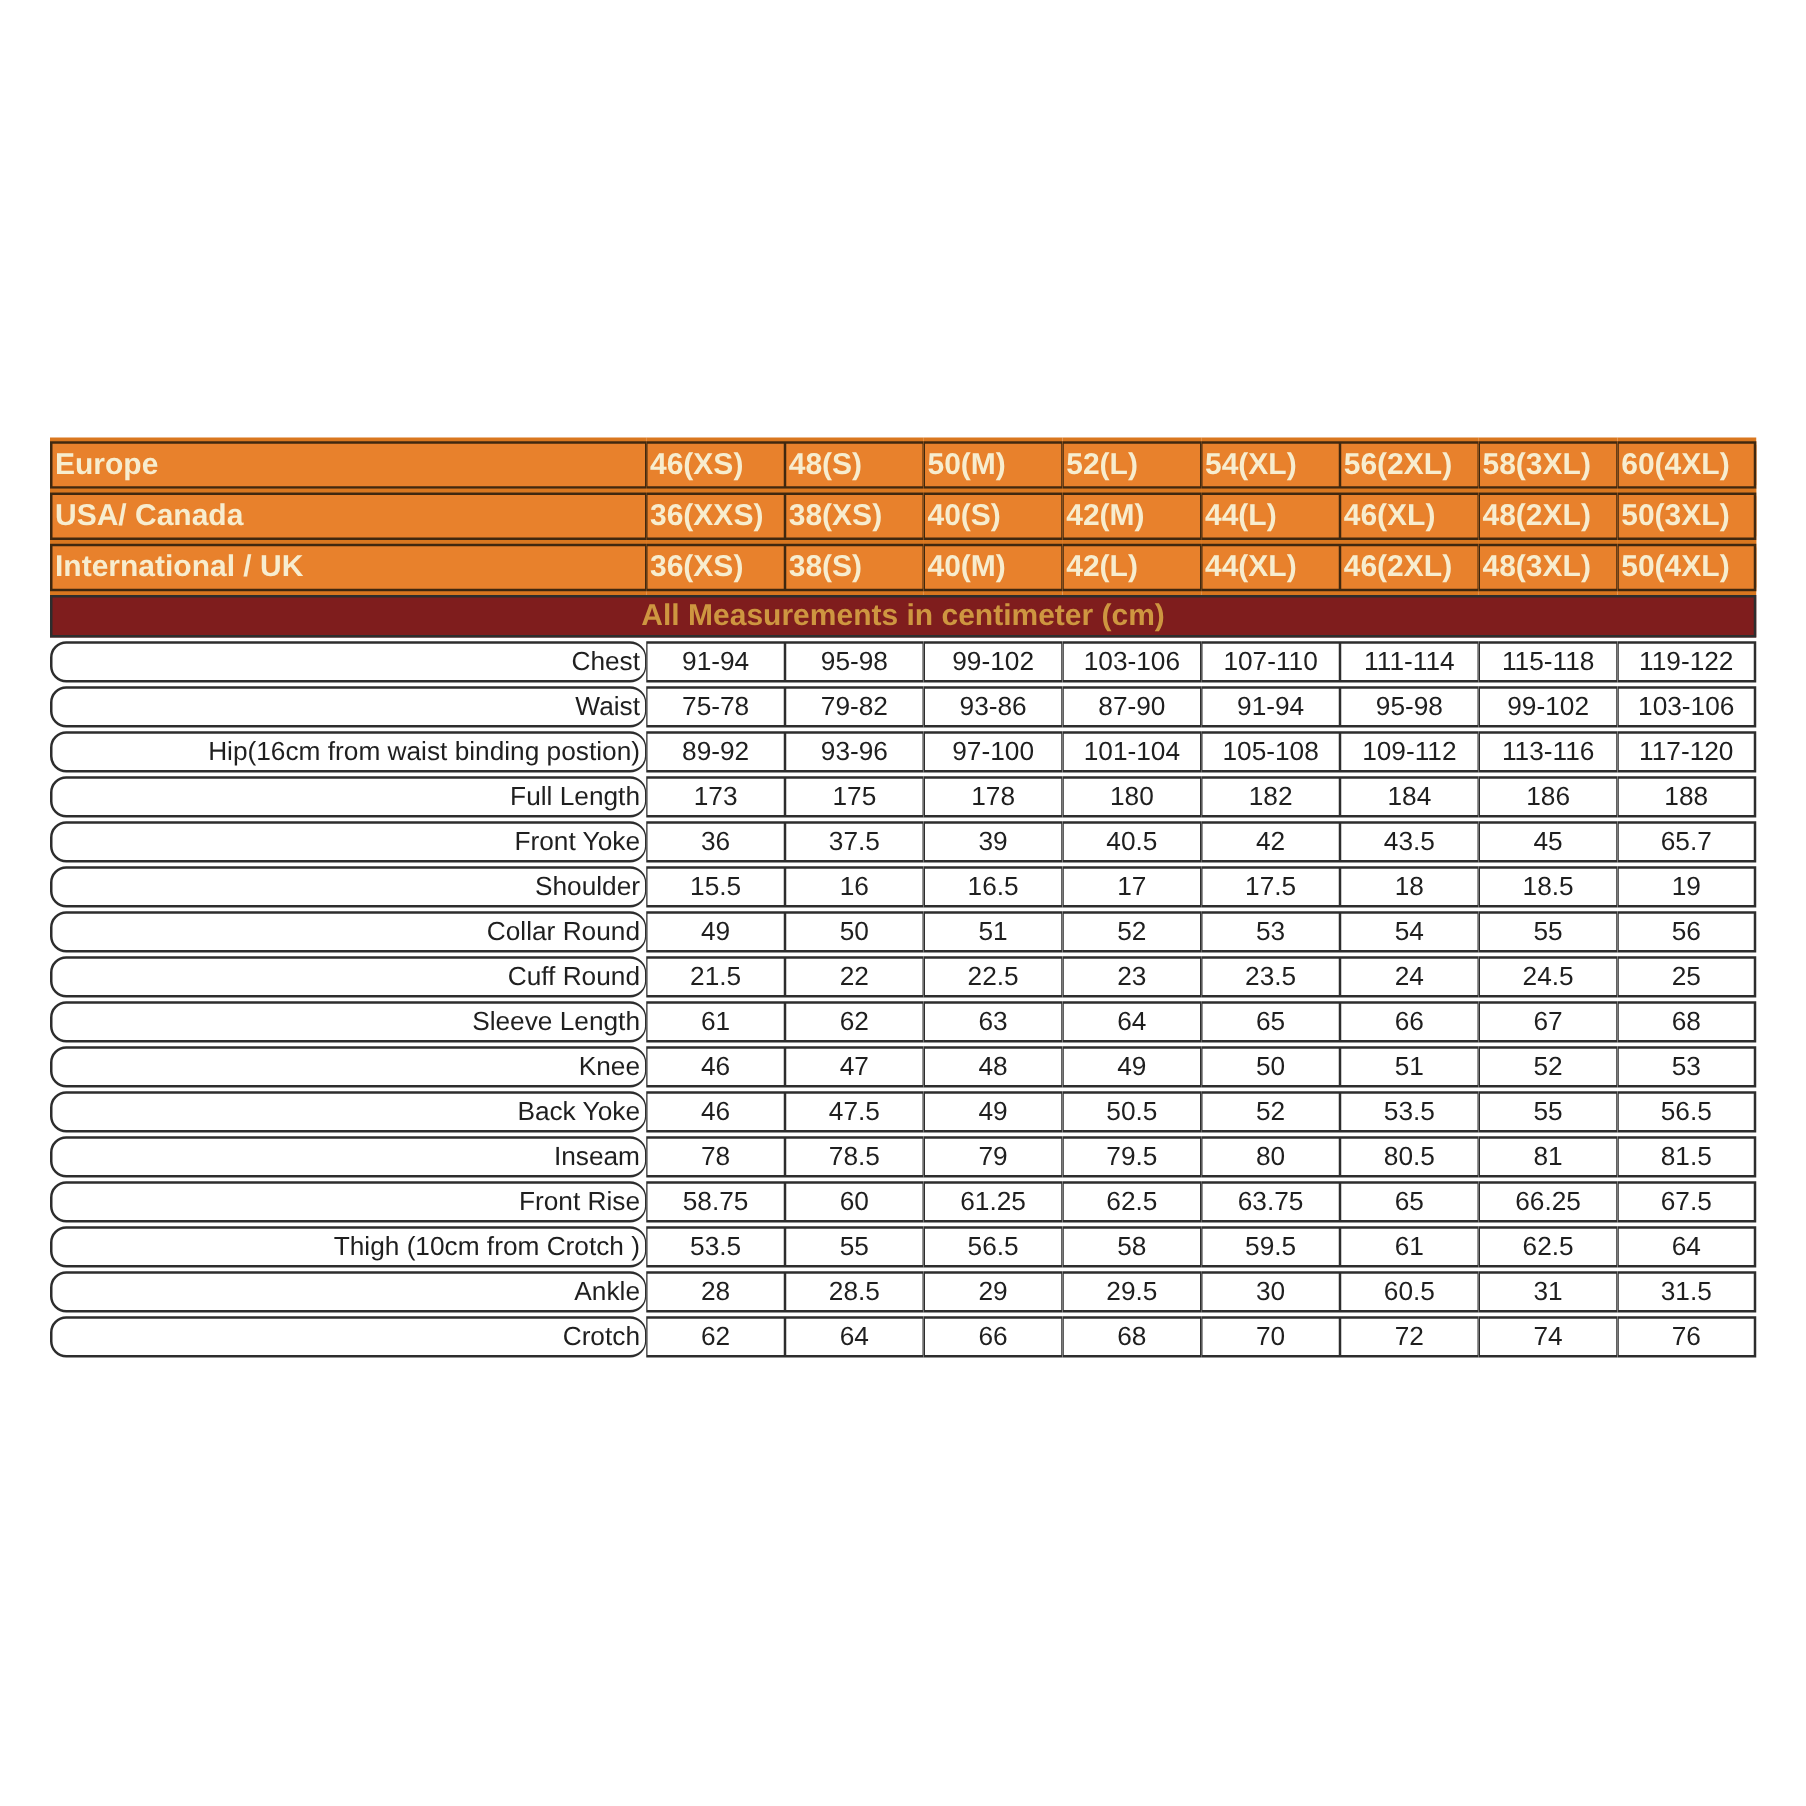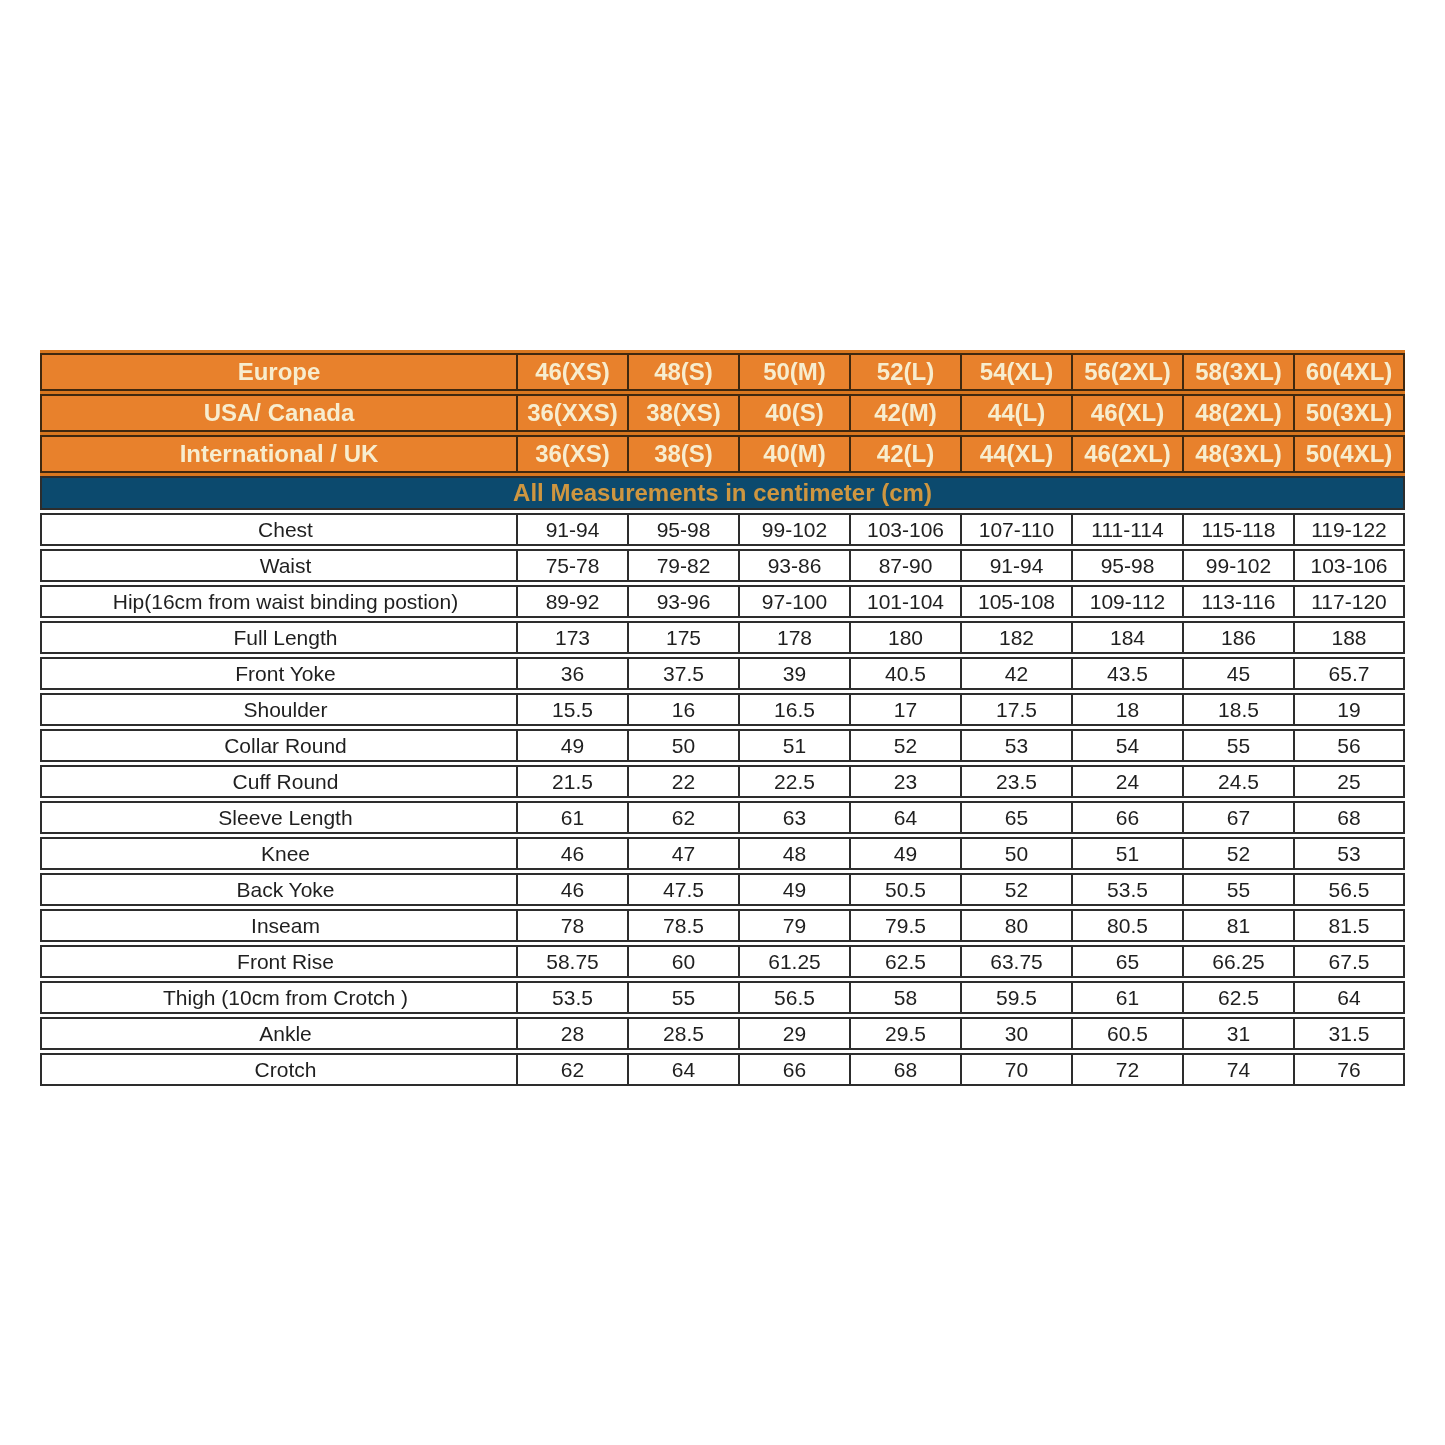--- a/index.html
+++ b/index.html
@@ -28,32 +28,32 @@
   col.label-col { width: 477px; }
 
   
   thead th {
     background: #E8812C;
     color: #F7EDCF;
     font-weight: bold;
     font-size: 24px;
     height: 32px;
     padding: 1px 2px;
-    text-align: center;
+    text-align: left;
     border: 2px solid #40280F;
     border-left-width: 1px;
     border-right-width: 1px;
     box-shadow: 0 -3px 0 #D9771F, 0 3px 0 #D9771F;
     overflow: hidden;
     white-space: nowrap;
   }
 
   
   th.subtitle {
-    background: #0c4a6e;
+    background: #7f1d1d;
     color: #CE9640;
     font-weight: bold;
     font-size: 24px;
     height: 26px;
     padding: 1px 4px;
     text-align: center;
     border: 2px solid #2D2D2D;
     box-shadow: none;
   }
 
@@ -65,22 +65,23 @@
     height: 27px;
     padding: 1px 4px;
     text-align: center;
     border: 2px solid #2D2D2D;
     border-left-width: 1px;
     border-right-width: 1px;
     overflow: hidden;
     white-space: nowrap;
   }
   tbody td.rlabel {
-    text-align: center;
+    text-align: right;
     padding-left: 17px;
+    border-radius: 13px;
   }
 
   
   tr > *:first-child { border-left-width: 2px; }
   tr > *:last-child  { border-right-width: 2px; }
 </style>
 </head>
 <body>
 
 <div class="canvas">

